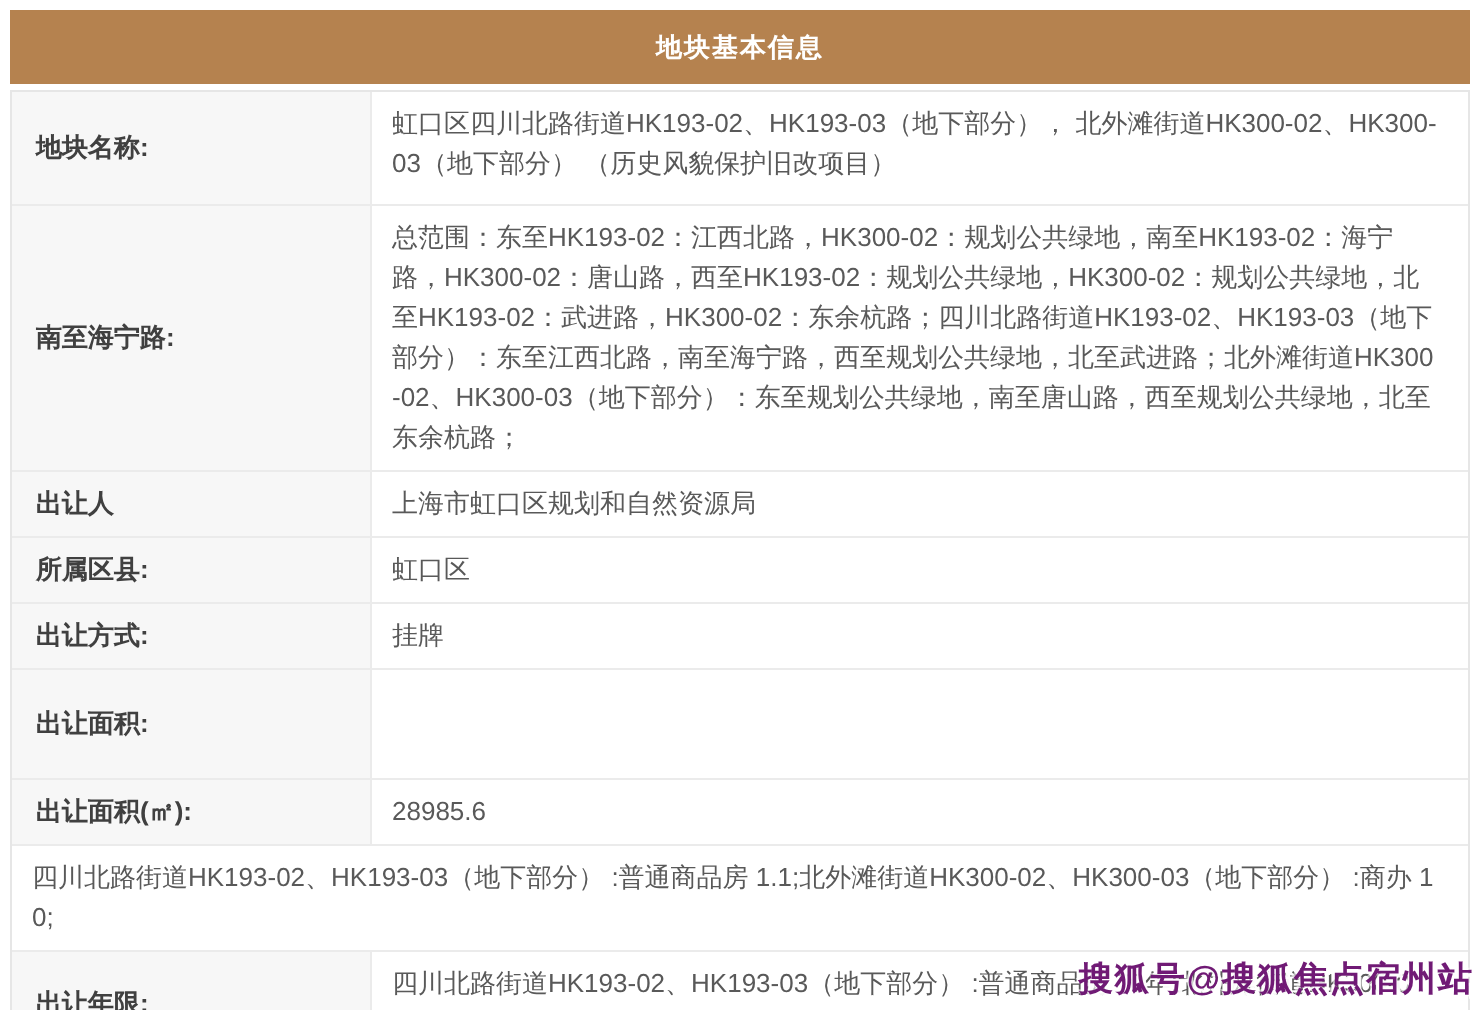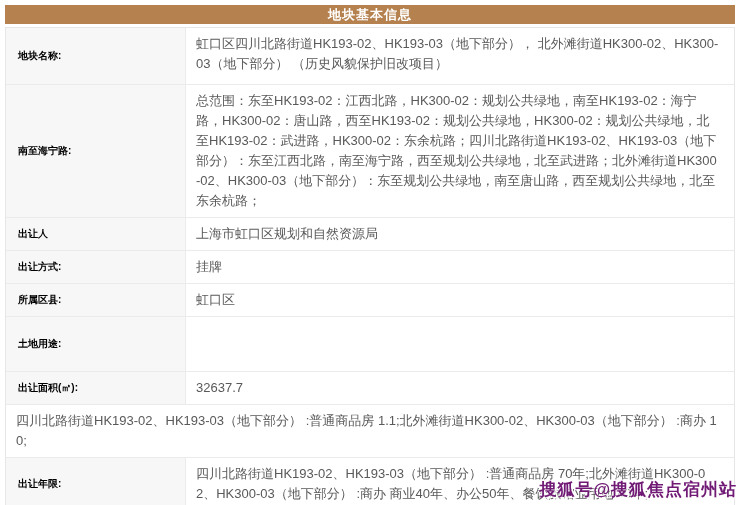--- a/index.html
+++ b/index.html
@@ -17,21 +17,21 @@
     box-sizing: border-box;
   }
   .info-table {
     position: absolute;
     left: 5px;
     top: 5px;
     width: 730px;
     box-sizing: border-box;
   }
   .table-header {
-    height: 19px;
+    height: 37px;
     background: #b5824f;
     color: #ffffff;
     font-size: 13px;
     font-weight: bold;
     display: flex;
     align-items: center;
     justify-content: center;
     letter-spacing: 1px;
     margin-bottom: 3px;
   }
@@ -44,23 +44,23 @@
     display: flex;
     border-bottom: 1px solid #ebebeb;
     box-sizing: border-box;
     background: #ffffff;
   }
   .cell-label {
     width: 180px;
     min-width: 180px;
     background: #f7f7f7;
     border-right: 1px solid #ebebeb;
-    color: #000000;
+    color: #404040;
     font-weight: bold;
-    font-size: 10px;
+    font-size: 13px;
     display: flex;
     align-items: center;
     padding: 4px 16px 4px 12px;
     box-sizing: border-box;
   }
   .cell-value {
     flex: 1;
     color: #595959;
     font-size: 13px;
     line-height: 20px;
@@ -114,42 +114,42 @@
           </div>
       </div>
 
       <div class="row r2">
         <div class="cell-label">出让人</div>
         <div class="cell-value">
             <span>上海市虹口区规划和自然资源局</span>
           </div>
       </div>
 
+      <div class="row r4">
+        <div class="cell-label">所属区县:</div>
+        <div class="cell-value">
+            <span>虹口区</span>
+          </div>
+      </div>
+
       <div class="row r3">
         <div class="cell-label">出让方式:</div>
         <div class="cell-value">
             <span>挂牌</span>
           </div>
       </div>
 
-      <div class="row r4">
-        <div class="cell-label">所属区县:</div>
-        <div class="cell-value">
-            <span>虹口区</span>
-          </div>
-      </div>
-
       <div class="row r5">
-        <div class="cell-label">土地用途:</div>
+        <div class="cell-label">出让面积:</div>
       </div>
 
       <div class="row r6">
         <div class="cell-label">出让面积(㎡):</div>
         <div class="cell-value">
-            <span>32637.7</span>
+            <span>28985.6</span>
           </div>
       </div>
 
       <div class="row r7">
         <div class="cell-value">
             <span>四川北路街道HK193-02、HK193-03（地下部分） :普通商品房 1.1;北外滩街道HK300-02、HK300-03（地下部分） :商办 10;</span>
           </div>
       </div>
 
       <div class="row r8">

